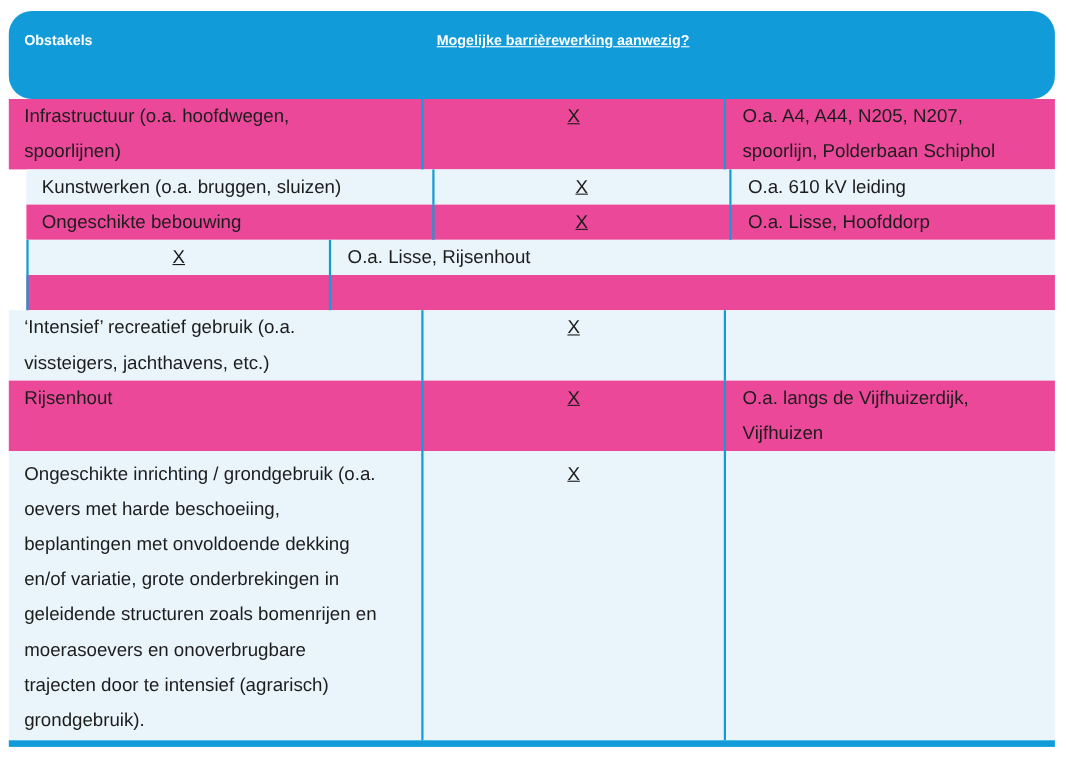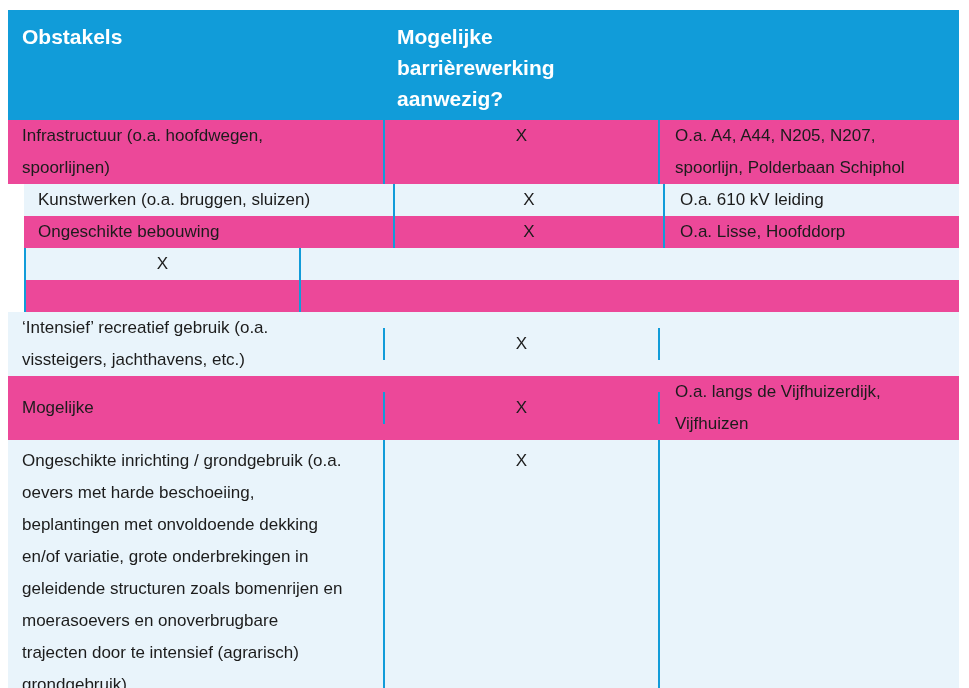--- a/index.html
+++ b/index.html
@@ -22,27 +22,28 @@
     left: 8px; top: 10px;
     width: 951px;
   }
   
   .thead {
     display: flex;
     background: var(--accent-cyan);
     min-height: 80px;
     color: var(--header-text);
     font-weight: bold;
-    font-size: 21px;
+    font-size: 13px;
     line-height: 31px;
+    border-radius: 21px;
   }
   .thead .th { padding-top: 11px; padding-bottom: 6px; }
   
   .c1 { width: 375px; padding-left: 14px; }
-  .c2 { width: 277px; padding-left: 14px; }
+  .c2 { width: 277px; padding-left: 14px; text-decoration: underline; }
   .c3 { width: 299px; padding-left: 15px; }
   .thead .c2 .hwrap { max-width: 250px; }
   
   .row {
     display: flex;
     background: #ec4899;
     font-size: 17px;
     line-height: 32px;
   }
   .row:nth-child(even) { background: var(--row-alt); }
@@ -50,21 +51,21 @@
   .row .c2 {
     border-left: 2px solid var(--accent-cyan);
     border-right: 2px solid var(--accent-cyan);
     padding-left: 0;
     text-align: center;
   }
   .row .c1 .tw { display: inline-block; max-width: 322px; vertical-align: top; }
   .row .c3 .tw { display: inline-block; max-width: 268px; vertical-align: top; }
   .r1 { min-height: 62px; }
   .r2, .r3, .r4, .r5 { min-height: 32px; margin-left: 16px; }
-  .r6, .r7 { min-height: 64px; align-items: center; }
+  .r6, .r7 { min-height: 64px; }
   .r8 { min-height: 263px; }
   .r8 .cell { padding-top: 5px; }
   
   .bottom-bar {
     height: 6px;
     background: var(--accent-cyan);
   }
 </style>
 </head>
 <body>
@@ -96,35 +97,36 @@
       </div>
 
       <div class="row r3">
         <div class="cell c1"><span class="tw">Ongeschikte bebouwing</span></div>
         <div class="cell c2">X</div>
         <div class="cell c3"><span class="tw">O.a. Lisse, Hoofddorp</span></div>
       </div>
 
       <div class="row r4">
         <div class="cell c2">X</div>
+        <div class="cell c3"><span class="tw">O.a. Lisse, Rijsenhout</span></div>
       </div>
 
       <div class="row r5">
         <div class="cell c2"></div>
         <div class="cell c3"><span class="tw"></span></div>
       </div>
 
       <div class="row r6">
         <div class="cell c1"><span class="tw">‘Intensief’ recreatief gebruik (o.a. vissteigers, jachthavens, etc.)</span></div>
         <div class="cell c2">X</div>
         <div class="cell c3"><span class="tw"></span></div>
       </div>
 
       <div class="row r7">
-        <div class="cell c1"><span class="tw">Mogelijke</span></div>
+        <div class="cell c1"><span class="tw">Rijsenhout</span></div>
         <div class="cell c2">X</div>
         <div class="cell c3"><span class="tw">O.a. langs de Vijfhuizerdijk, Vijfhuizen</span></div>
       </div>
 
       <div class="row r8">
         <div class="cell c1"><span class="tw">Ongeschikte inrichting / grondgebruik (o.a. oevers met harde beschoeiing, beplantingen met onvoldoende dekking en/of variatie, grote onderbrekingen in geleidende structuren zoals bomenrijen en moerasoevers en onoverbrugbare trajecten door te intensief (agrarisch) grondgebruik).</span></div>
         <div class="cell c2">X</div>
         <div class="cell c3"><span class="tw"></span></div>
       </div>
 

